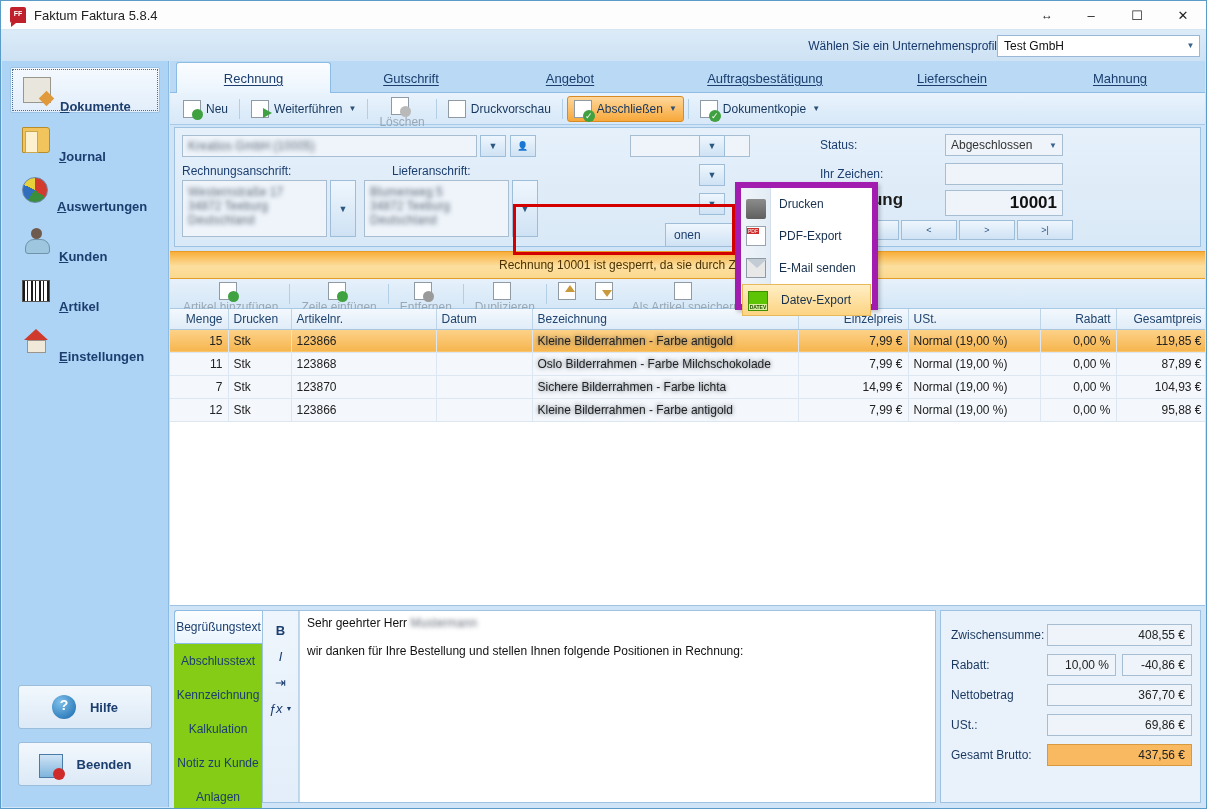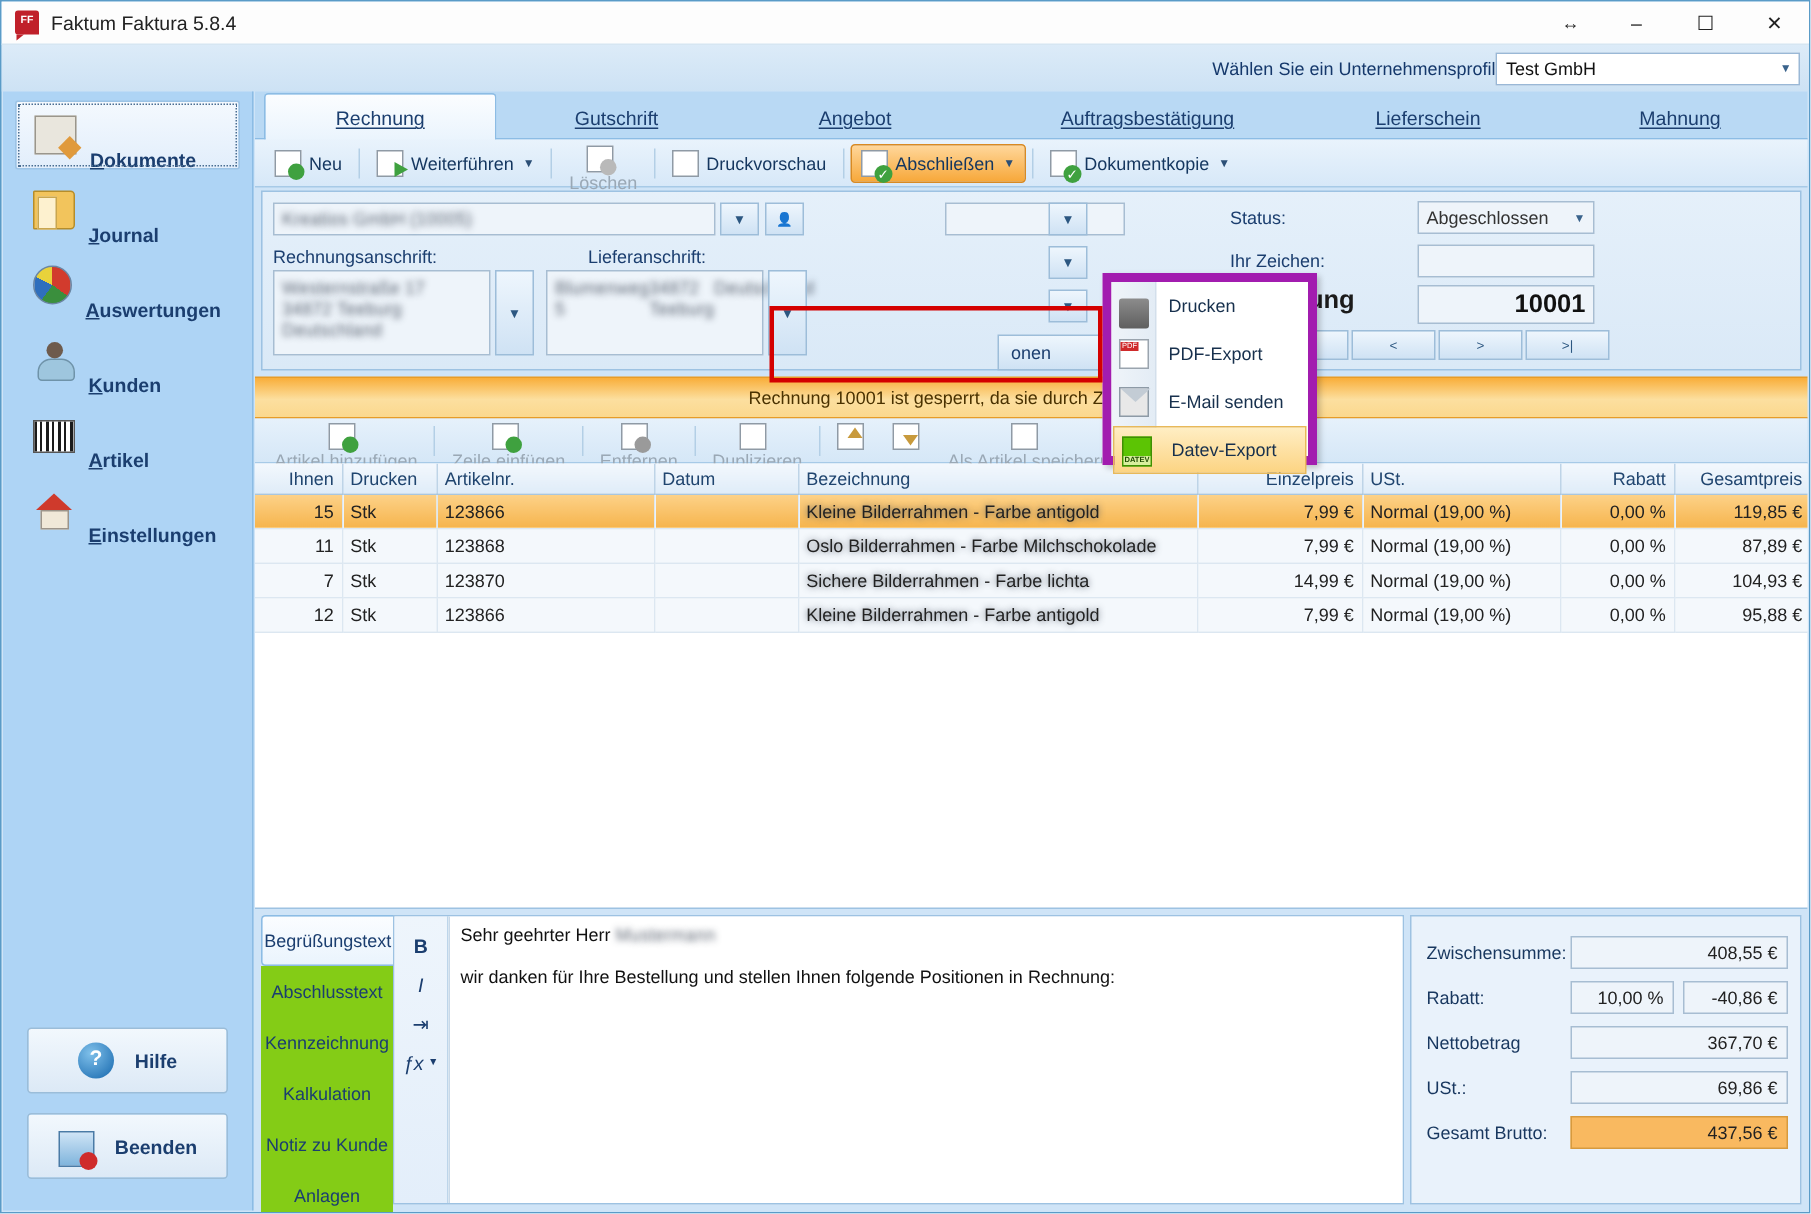--- a/index.html
+++ b/index.html
@@ -498,21 +498,21 @@
       <div class="inp" style="position:absolute;left:7px;top:52px;width:145px;height:57px;align-items:flex-start;flex-direction:column;padding-top:4px;">
         <span class="blurtext">Westernstraße 17</span>
         <span class="blurtext">34872 Teeburg</span>
         <span class="blurtext">Deutschland</span>
       </div>
       <div class="sbtn" style="position:absolute;left:155px;top:52px;width:26px;height:57px;">
         <span>▼</span>
       </div>
 
       <div class="fld-label" style="left:189px;top:36px;margin-left:28px;">Lieferanschrift:</div>
-      <div class="inp" style="position:absolute;left:189px;top:52px;width:145px;height:57px;align-items:flex-start;flex-direction:row;padding-top:4px;">
+      <div class="inp" style="position:absolute;left:189px;top:52px;width:145px;height:57px;align-items:flex-start;flex-direction:column;padding-top:4px;">
         <span class="blurtext">Blumenweg 5</span>
         <span class="blurtext">34872 Teeburg</span>
         <span class="blurtext">Deutschland</span>
       </div>
       <div class="sbtn" style="position:absolute;left:337px;top:52px;width:26px;height:57px;">
         <span>▼</span>
       </div>
 
       <div class="inp" style="position:absolute;left:455px;top:7px;width:120px;height:22px;"></div>
       <div class="sbtn" style="position:absolute;left:524px;top:7px;width:26px;height:22px;">
@@ -605,21 +605,21 @@
             <col style="width:145px">
             <col style="width:96px">
           <col style="width:266px">
             <col style="width:110px">
             <col style="width:132px">
             <col style="width:76px">
             <col style="width:91px">
         </colgroup>
         <thead>
           <tr>
-            <th class="ta-r">Ihnen</th>
+            <th class="ta-r">Menge</th>
             <th class="ta-l">Drucken</th>
             <th class="ta-l">Artikelnr.</th>
             <th class="ta-l">Datum</th>
             <th class="ta-l">Bezeichnung</th>
             <th class="ta-r">Einzelpreis</th>
             <th class="ta-l">USt.</th>
             <th class="ta-r">Rabatt</th>
             <th class="ta-r">Gesamtpreis</th>
           </tr>
         </thead>

